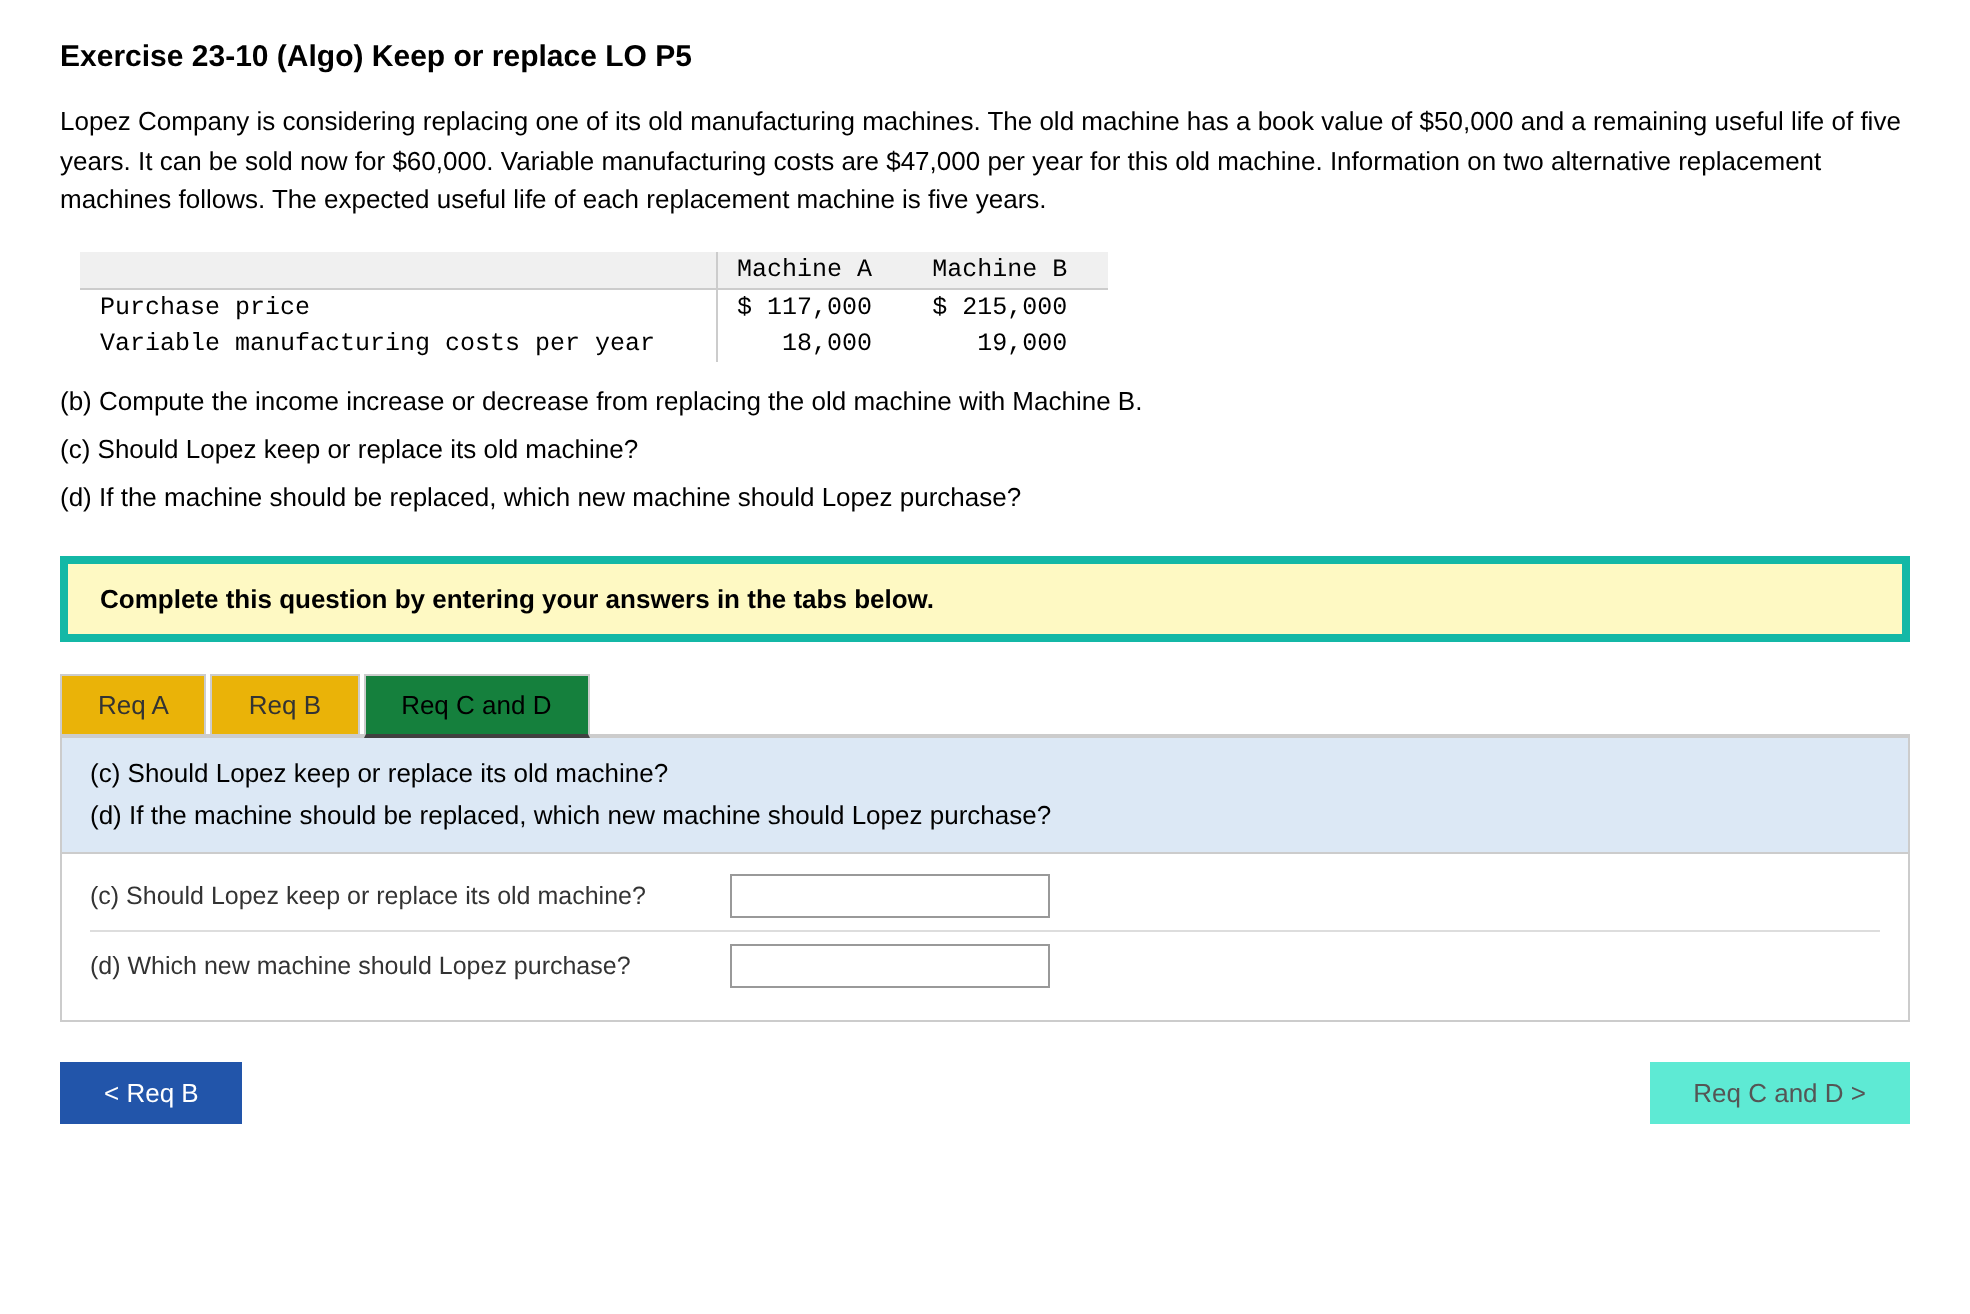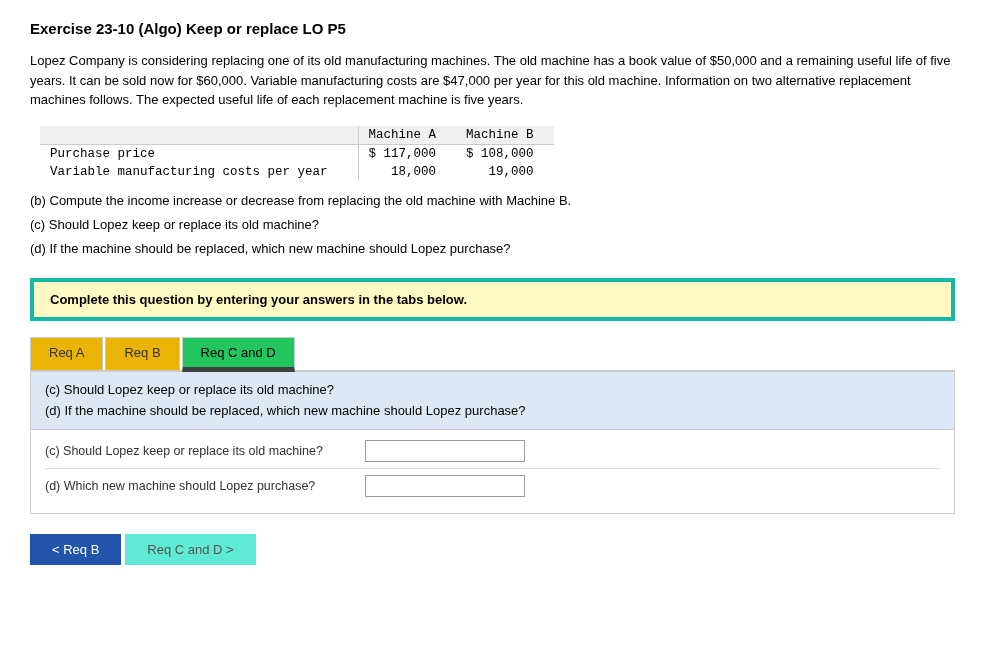--- a/index.html
+++ b/index.html
@@ -66,22 +66,22 @@
       padding: 7px 18px;
       border: 1px solid #ccc;
       border-bottom: none;
       background: #eab308;
       cursor: pointer;
       font-size: 13px;
       margin-right: 2px;
       color: #333;
     }
     .tab.active {
-      background: #22c55e;
-      border-bottom: 5px solid #404040;
+      background: #15803d;
+      border-bottom: 2px solid #404040;
       font-weight: normal;
       color: #000;
       margin-bottom: -2px;
     }
     .tab-content {
       border: 1px solid #ccc;
       border-top: none;
       padding: 0;
     }
     .tab-header {
@@ -112,21 +112,21 @@
     }
     .answer-input {
       border: 1px solid #999;
       height: 22px;
       width: 160px;
       font-size: 12px;
       padding: 2px 4px;
     }
     .nav-buttons {
       display: flex;
-      justify-content: flex-start;
+      justify-content: space-between;
       gap: 4px;
       margin-top: 20px;
     }
     .btn-prev {
       background: #2255aa;
       color: #fff;
       border: none;
       padding: 8px 22px;
       font-size: 13px;
       cursor: pointer;
@@ -156,21 +156,21 @@
     <tr class="table-header-row">
       <th class="col-label" style="text-align:left; padding-right:80px;"></th>
       <th>Machine A</th>
       <th>Machine B</th>
     </tr>
   </thead>
   <tbody>
     <tr class="border-top">
       <td class="col-label">Purchase price</td>
       <td>$ 117,000</td>
-      <td>$ 108,000</td>
+      <td>$ 215,000</td>
     </tr>
     <tr>
       <td class="col-label">Variable manufacturing costs per year</td>
       <td>18,000</td>
       <td>19,000</td>
     </tr>
   </tbody>
 </table>
 
 <div class="questions">

